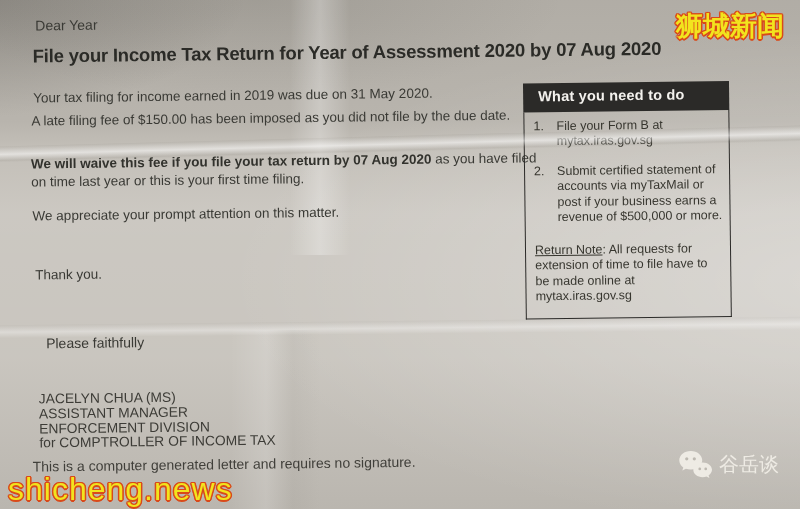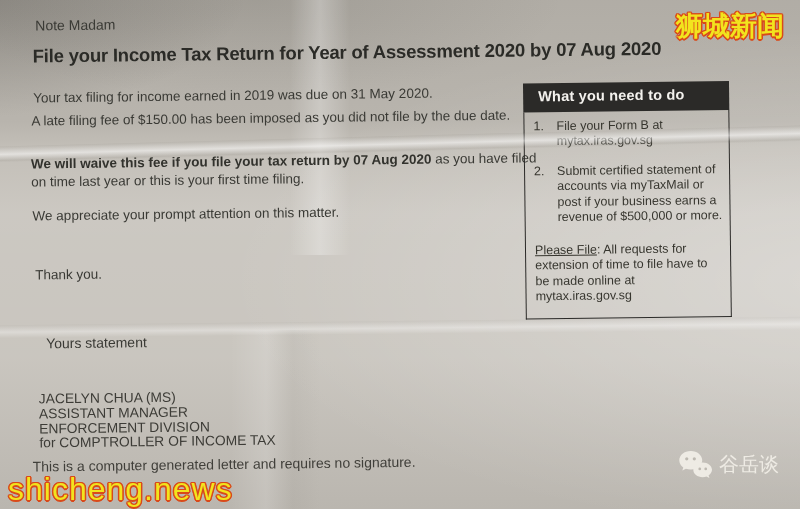--- a/index.html
+++ b/index.html
@@ -90,48 +90,48 @@
 </head>
 <body>
 
 <div class="stage">
 
   <div class="paper-base"></div>
   <div class="vband"></div>
   <div class="vband2"></div>
 
   <div class="letter">
-    <div class="abs salutation">Note Madam</div>
+    <div class="abs salutation">Dear Year</div>
     <div class="abs title">File your Income Tax Return for Year of Assessment 2020 by 07 Aug 2020</div>
     <div class="abs p1">Your tax filing for income earned in 2019 was due on 31 May 2020.</div>
     <div class="abs p2">A late filing fee of $150.00 has been imposed as you did not file by the due date.</div>
     <div class="abs p3"><span class="b">We will waive this fee if you file your tax return by 07 Aug 2020</span><span> as you have filed on time last year or this is your first time filing.</span></div>
     <div class="abs p4">We appreciate your prompt attention on this matter.</div>
     <div class="abs p5">Thank you.</div>
-    <div class="abs closing">Yours statement</div>
+    <div class="abs closing">Please faithfully</div>
     <div class="abs signature">
       <div>JACELYN CHUA (MS)</div>
       <div>ASSISTANT MANAGER</div>
       <div>ENFORCEMENT DIVISION</div>
       <div>for COMPTROLLER OF INCOME TAX</div>
     </div>
     <div class="abs footer-note">This is a computer generated letter and requires no signature.</div>
 
     <div class="action-box">
       <div class="box-header">What you need to do</div>
       <div class="box-body">
         <div class="box-item">
           <span class="num">1.</span>
             <span class="itxt">File your Form B at mytax.iras.gov.sg</span>
         </div>
         <div class="box-item gap1">
           <span class="num">2.</span>
             <span class="itxt">Submit certified statement of accounts via myTaxMail or post if your business earns a revenue of $500,000 or more.</span>
         </div>
-        <div class="box-note"><span class="nlabel">Please File</span><span>: All requests for extension of time to file have to be made online at mytax.iras.gov.sg</span></div>
+        <div class="box-note"><span class="nlabel">Return Note</span><span>: All requests for extension of time to file have to be made online at mytax.iras.gov.sg</span></div>
       </div>
     </div>
   </div>
 
   <div class="crease crease-1"></div>
   <div class="crease crease-2"></div>
 
   <div class="wm wm-tr">狮城新闻</div>
   <div class="wm wm-bl">shicheng.news</div>
   <div class="wm-br">

